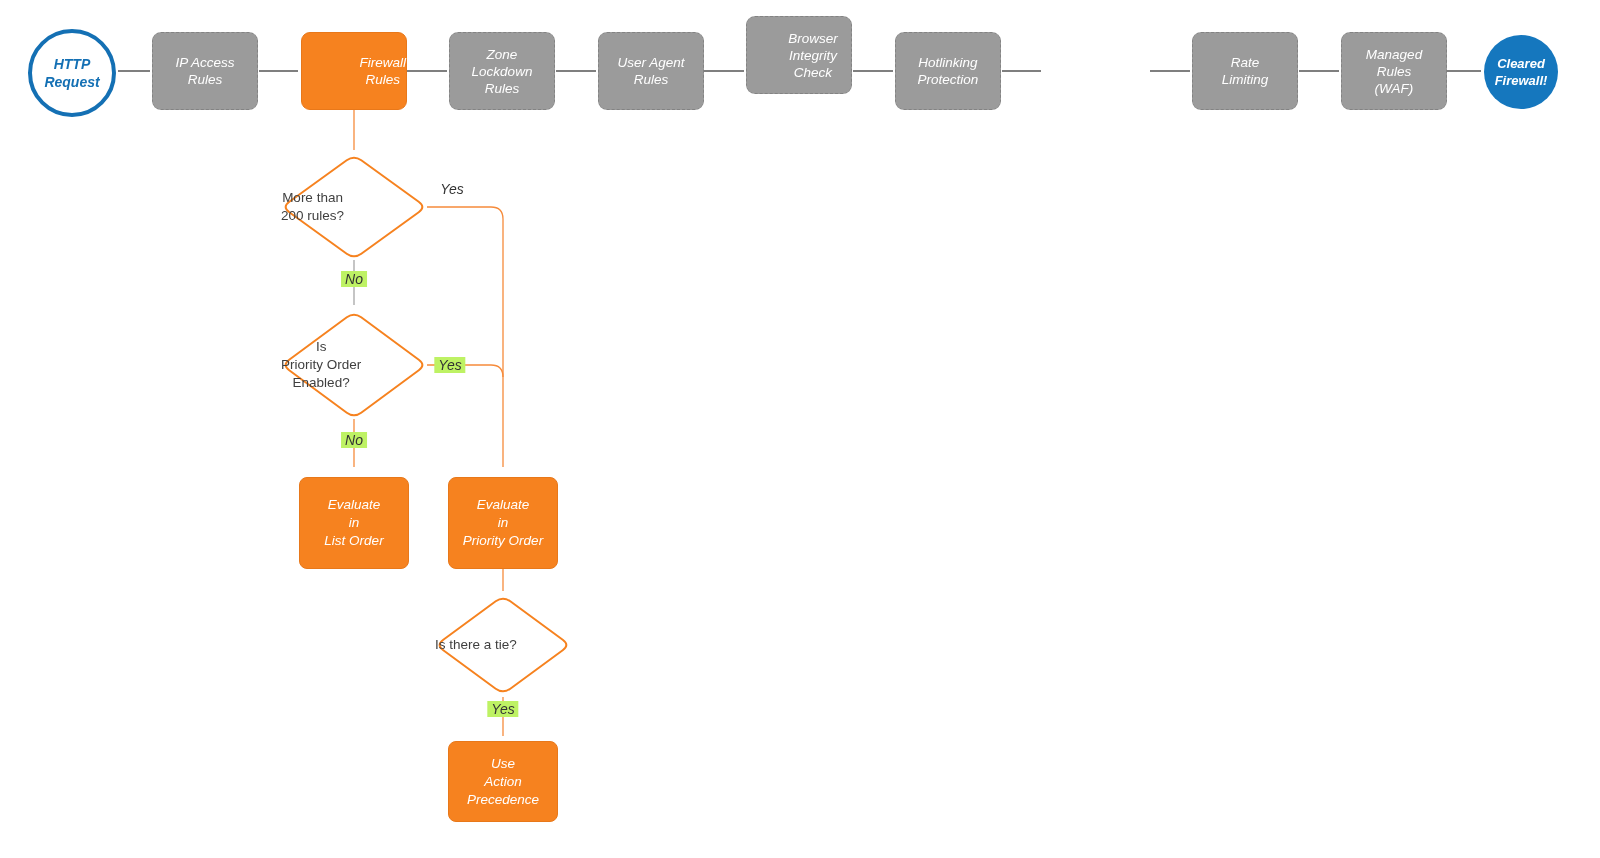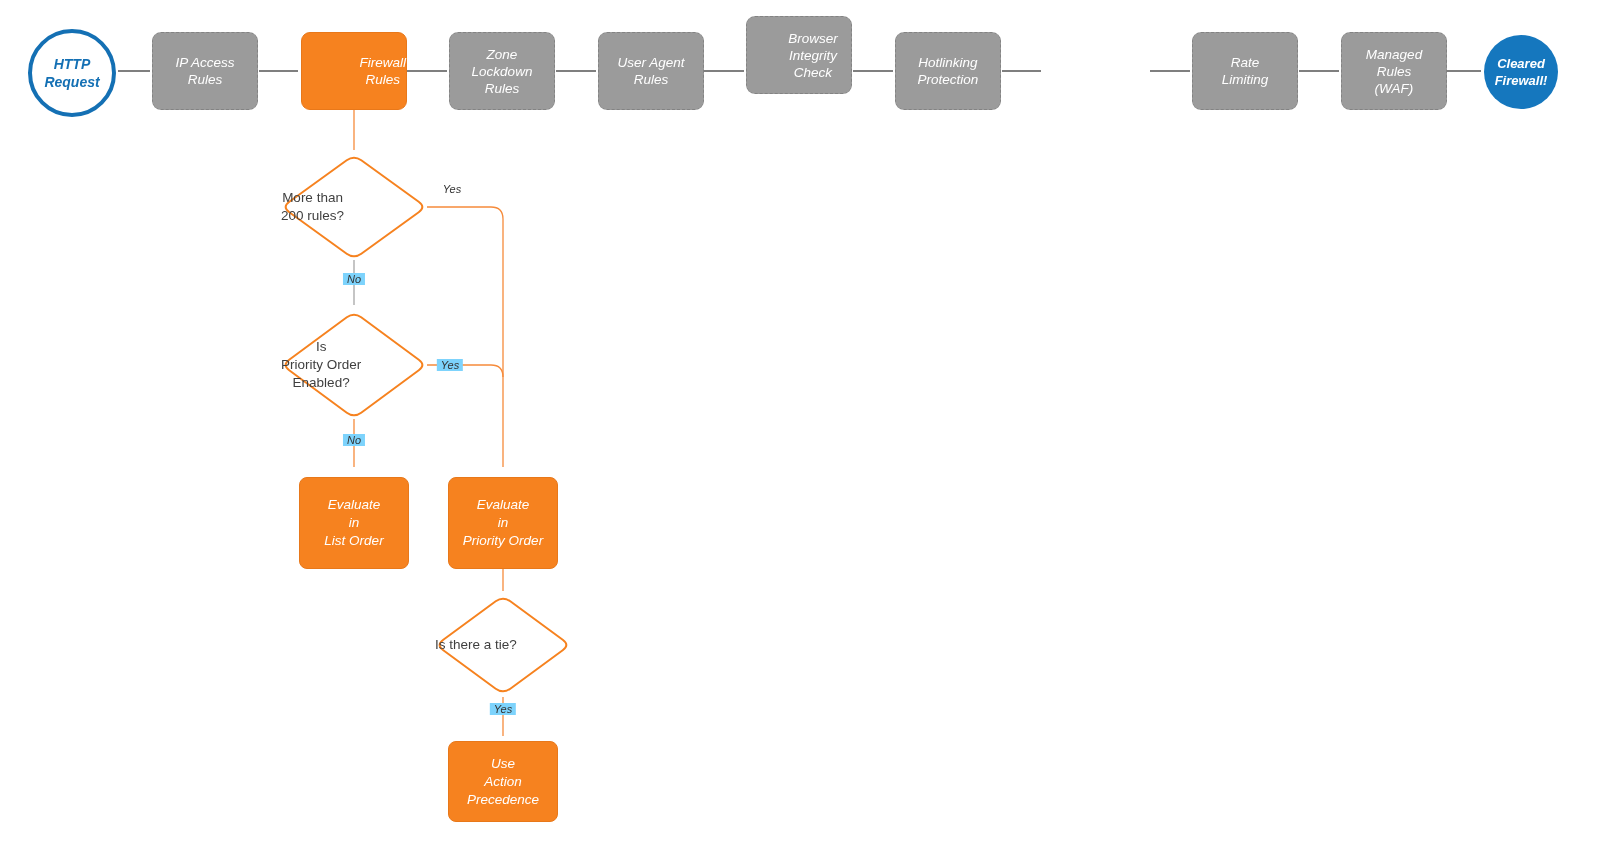--- a/index.html
+++ b/index.html
@@ -46,22 +46,22 @@
         font-size:13.5px;line-height:18px;}
 
   .diamond{position:absolute;}
   .diamond svg{position:absolute;left:0;top:0;display:block;}
   .diamond .dtext{position:absolute;left:0;top:0;width:100%;height:100%;
         display:flex;align-items:center;justify-content:flex-start;text-align:center;
         color:var(--text-dark);font-size:13.5px;line-height:18px;}
   .dshape{fill:#ffffff;stroke:var(--orange);stroke-width:2;}
 
   .edge-label{position:absolute;transform:translate(-50%,-50%);
-        font-style:italic;font-size:11px;color:#333333;}
-  .edge-label.on-line{background:#7dd3fc;padding:0 4px;}
+        font-style:italic;font-size:14px;color:#333333;}
+  .edge-label.on-line{background:#bef264;padding:0 4px;}
 </style>
 </head>
 <body>
 
 <div class="canvas">
 
   <svg class="wires" width="1600" height="858" viewBox="0 0 1600 858">
     <defs>
       <marker id="arrGray" markerUnits="userSpaceOnUse" markerWidth="12" markerHeight="10" refX="10" refY="4.5" orient="auto">
         <path class="mk-gray" d="M0,0 L11,4.5 L0,9 Z"></path>

